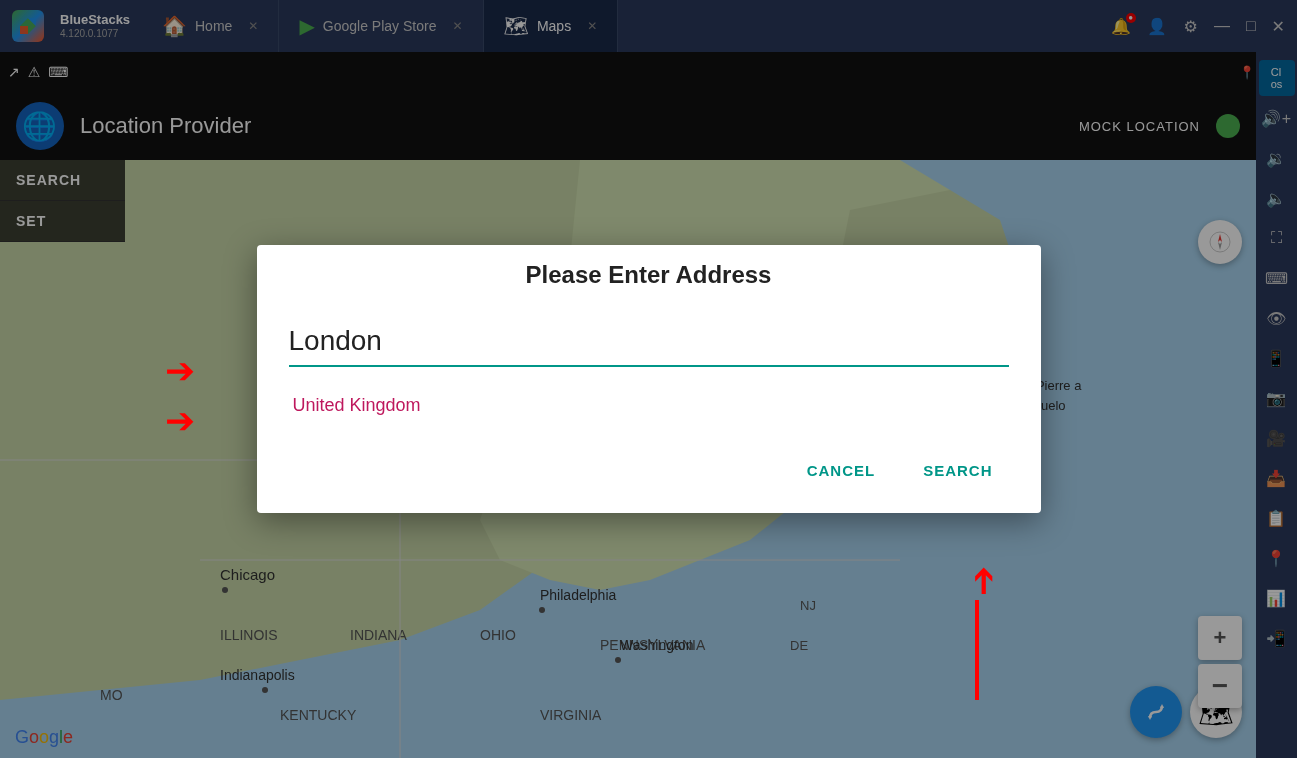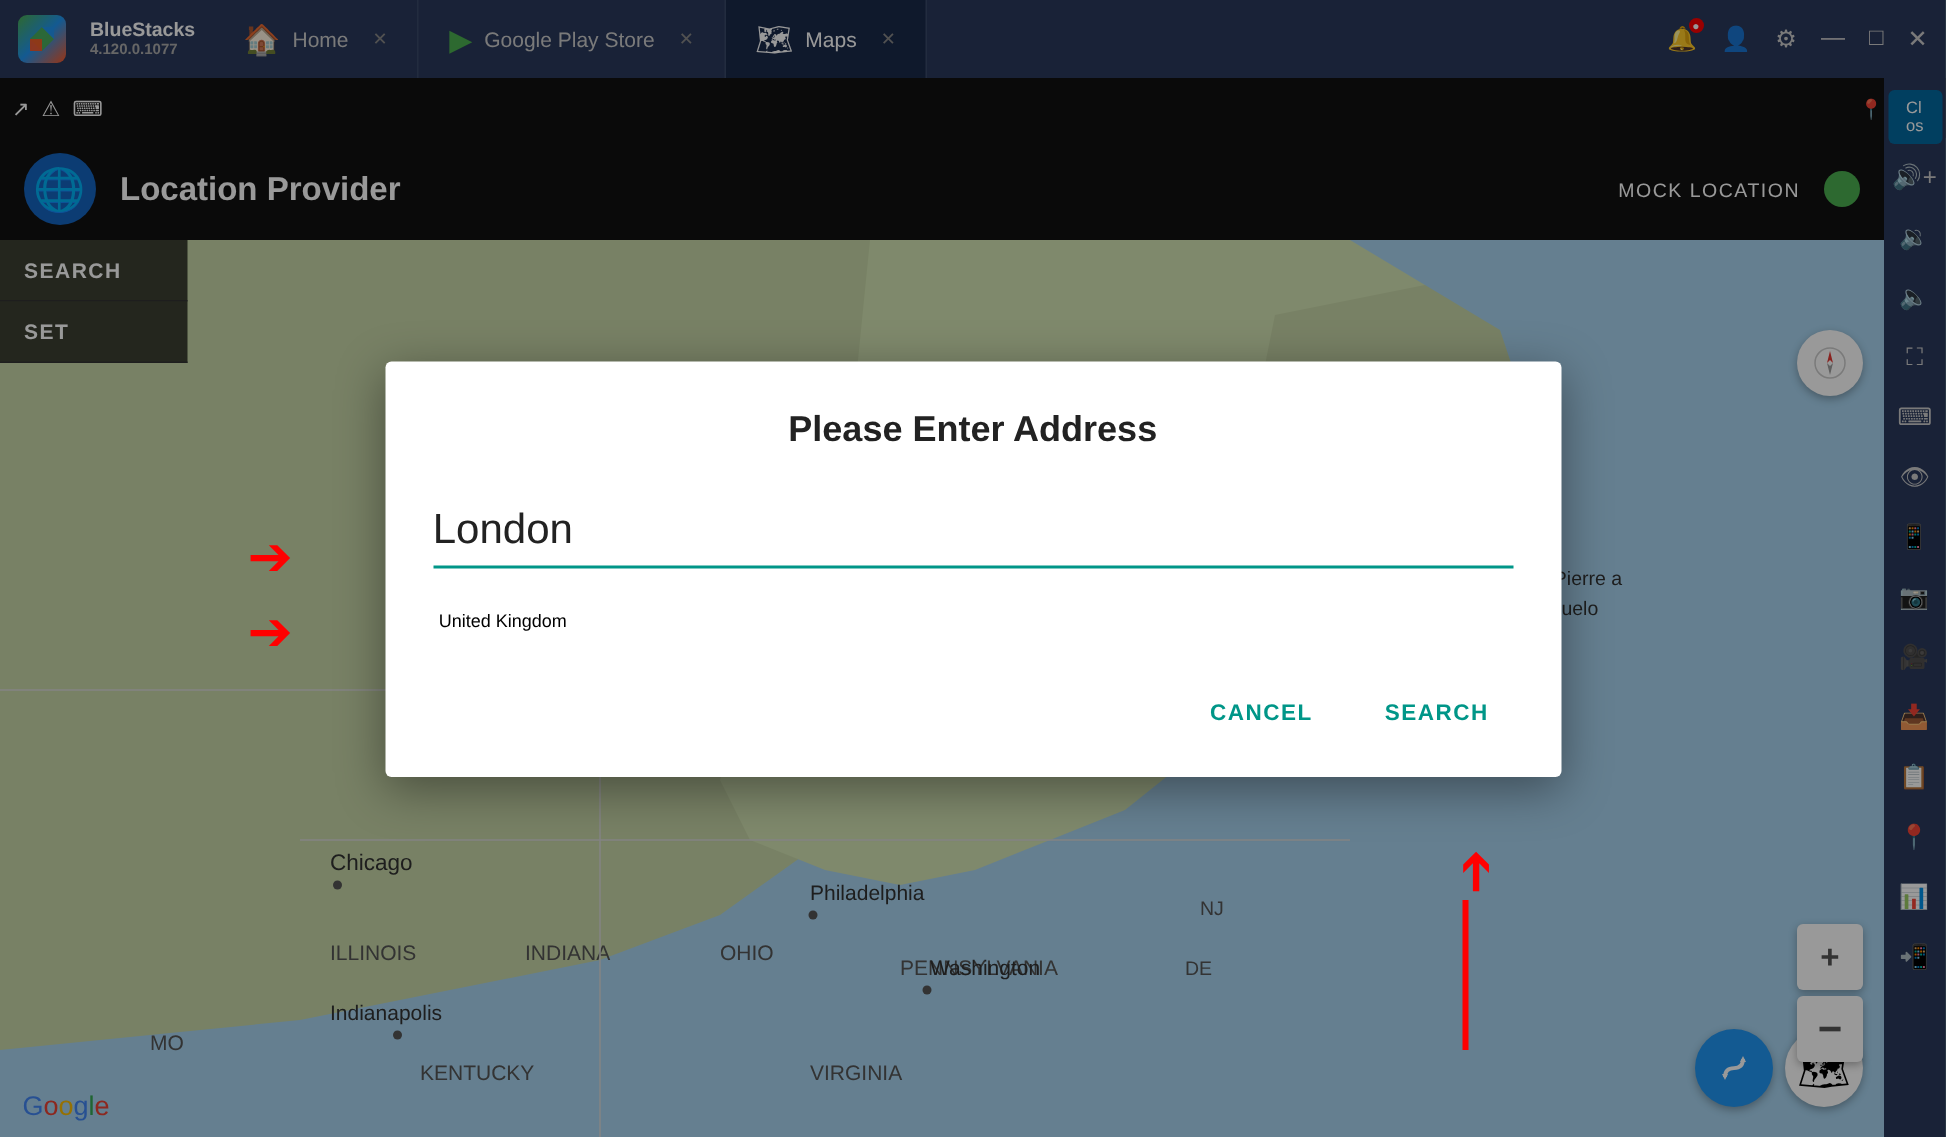--- a/index.html
+++ b/index.html
@@ -66,21 +66,21 @@
       padding: 0 16px;
       z-index: 99;
     }
     .globe-icon {
       width: 48px; height: 48px;
       background: #1565C0;
       border-radius: 50%;
       display: flex; align-items: center; justify-content: center;
       font-size: 28px; margin-right: 16px;
     }
-    .location-title { color: white; font-size: 22px; font-weight: 700; }
+    .location-title { color: white; font-size: 22px; font-weight: 400; }
     .mock-location {
       margin-left: auto;
       color: white; font-size: 13px; letter-spacing: 1px;
       margin-right: 16px;
     }
     .green-dot {
       width: 24px; height: 24px; border-radius: 50%;
       background: #4CAF50;
     }
 
@@ -185,21 +185,21 @@
       top: 0; left: 0; right: 0; bottom: 0;
       background: rgba(0,0,0,0.4);
       z-index: 200;
       display: flex; align-items: center; justify-content: center;
     }
 
     .dialog {
       background: white;
       border-radius: 4px;
       width: 784px;
-      padding: 32px 32px 24px;
+      padding: 16px 32px 24px;
       box-shadow: 0 8px 32px rgba(0,0,0,0.4);
       position: relative;
     }
 
     .dialog-title {
       font-size: 24px;
       font-weight: bold;
       color: #222;
       margin-bottom: 28px;
       text-align: center;
@@ -215,22 +215,22 @@
       border: none;
       outline: none;
       font-size: 28px;
       color: #222;
       padding: 8px 0;
       background: transparent;
     }
 
     .dialog-suggestion {
       padding: 12px 4px;
-      font-size: 12px;
-      color: #000000;
+      font-size: 18px;
+      color: #be185d;
       cursor: pointer;
     }
 
     .dialog-actions {
       display: flex;
       justify-content: flex-end;
       gap: 16px;
       margin-top: 24px;
     }
 
@@ -271,21 +271,21 @@
   <div class="bluestacks-logo">
     <div class="bs-icon">
       <svg width="24" height="24" viewBox="0 0 24 24">
         <polygon points="4,12 12,4 20,12 12,20" fill="#4CAF50" opacity="0.9"></polygon>
         <polygon points="12,4 20,4 20,12" fill="#2196F3" opacity="0.9"></polygon>
         <polygon points="4,12 12,12 12,20 4,20" fill="#FF5722" opacity="0.9"></polygon>
       </svg>
     </div>
     <div class="bs-text">
       <div class="bs-name">BlueStacks</div>
-      <div style="font-size:10px;color:#aaa;font-weight:bold;">4.120.0.1077</div>
+      <div style="font-size:10px;color:#aaa;">4.120.0.1077</div>
     </div>
   </div>
 
   <div class="tab-item">
     <span class="tab-icon">🏠</span>
     <span>Home</span>
     <span class="tab-close">✕</span>
   </div>
 
   <div class="tab-item">

